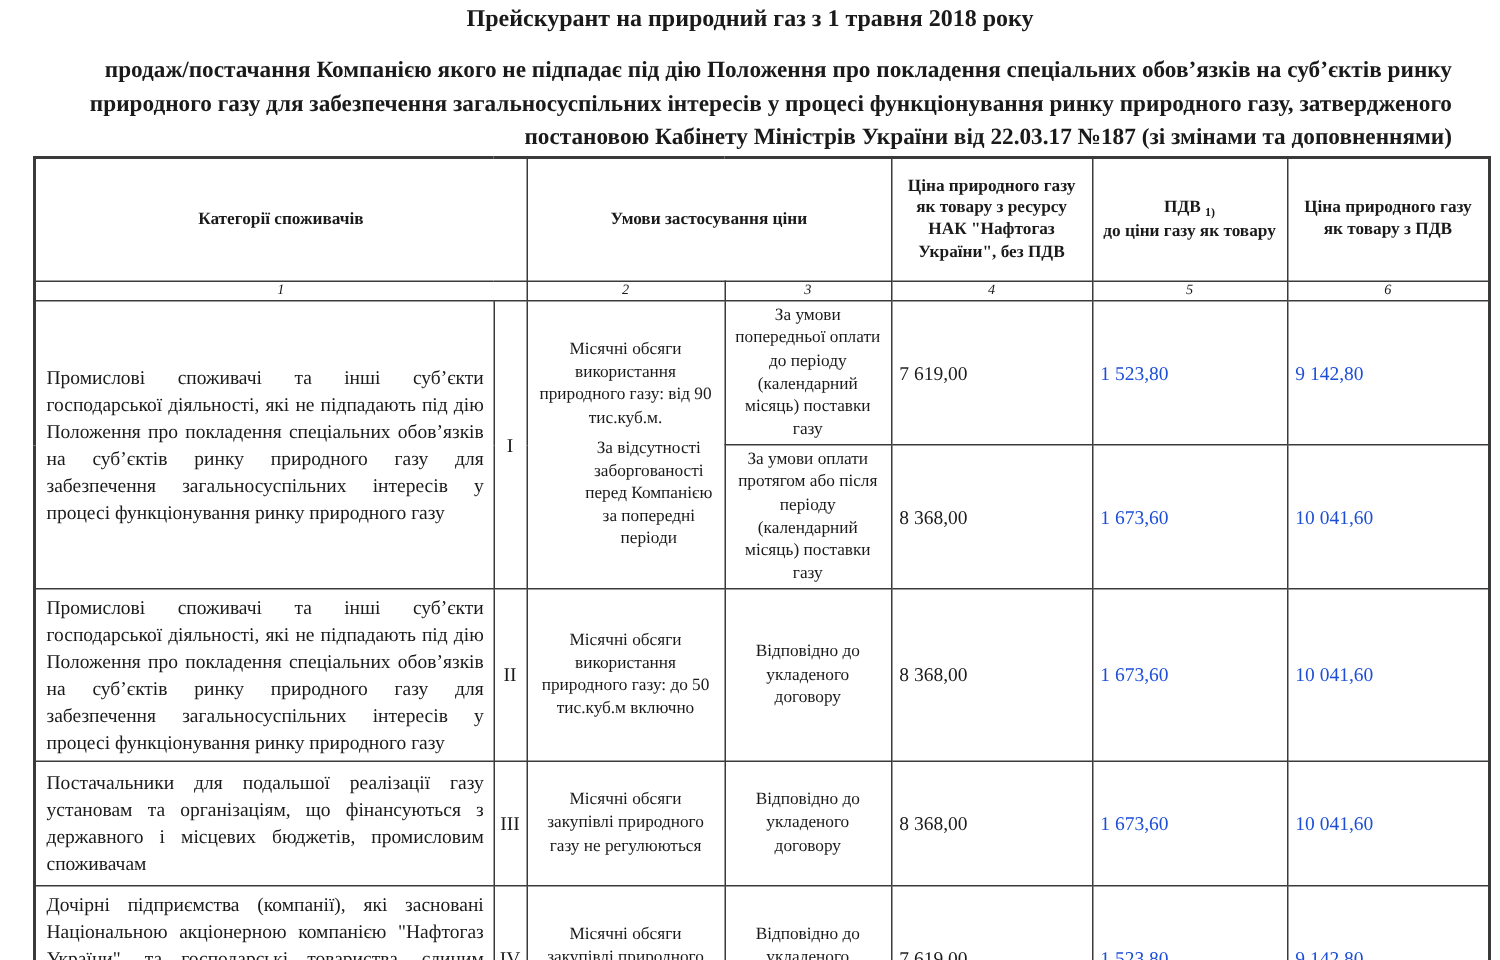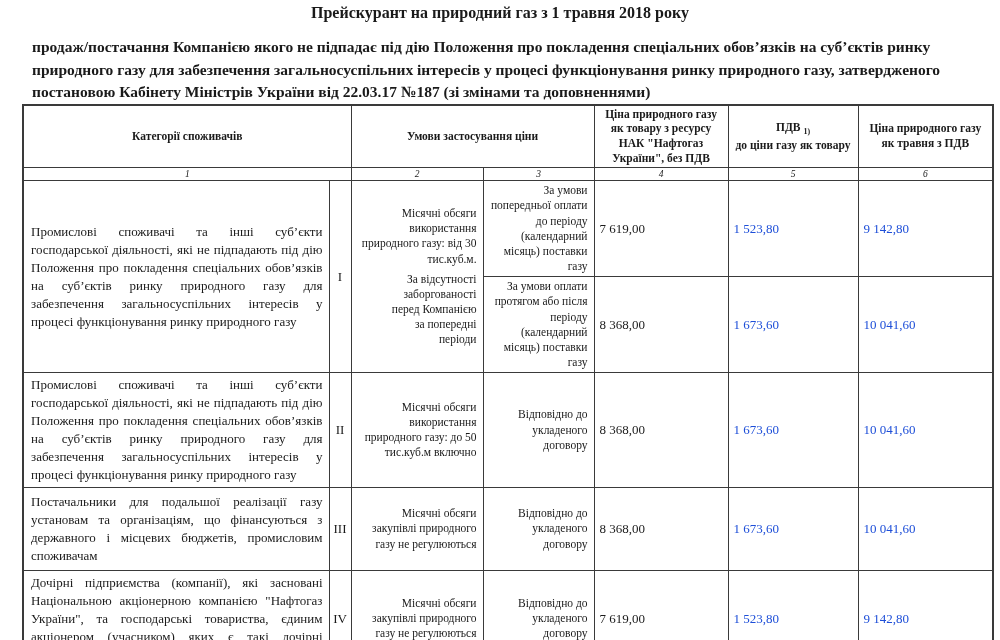--- a/index.html
+++ b/index.html
@@ -15,41 +15,41 @@
   .page { width: 1000px; height: 492px; position: relative; }
 
   .title {
     padding-top: 4px;
     text-align: center;
     font-size: 16px;
     font-weight: bold;
   }
   .subtitle {
     margin: 14px 32px 0 32px;
-    text-align: left;
+    text-align: right;
     font-size: 15.5px;
     font-weight: bold;
     line-height: 22.5px;
   }
   .unit-note {
     margin: 7px 0 7px 25px;
     font-size: 12px;
     font-weight: bold;
   }
 
   table.price-table {
     border-collapse: collapse;
     table-layout: fixed;
     margin-left: 22px;
     width: 968px;
     border: 2px solid #3a3a3a;
   }
   .price-table th, .price-table td {
     border: 1.7px solid #3a3a3a;
-    padding: 1px 5px;
+    padding: 11px 5px;
     vertical-align: middle;
     overflow: hidden;
   }
   .price-table th {
     font-size: 11.5px;
     font-weight: bold;
     text-align: center;
     line-height: 1.3;
   }
   th sub { font-size: 8px; vertical-align: sub; }
@@ -75,21 +75,21 @@
     line-height: 1.38;
     padding: 3px 6px 3px 7px;
   }
   td.roman {
     font-size: 13px;
     text-align: center;
     padding: 1px 1px;
   }
   td.cond {
     font-size: 11.5px;
-    text-align: right;
+    text-align: center;
     line-height: 1.32;
     padding: 2px 6px;
   }
   td.cond .cond-part2 { margin-top: 5px; margin-left: 31px; }
   td.price {
     font-size: 13px;
     font-weight: normal;
     text-align: left;
   }
   td.price.purple { color: #1d4ed8; }
@@ -117,37 +117,37 @@
 
     <tbody>
         <tr class="row-header">
       <th colspan="2">Категорії споживачів</th>
       <th colspan="2">Умови застосування ціни</th>
       <th>Ціна природного газу як товару з ресурсу НАК "Нафтогаз України", без ПДВ</th>
       <th>
         <div><span>ПДВ</span> <sub>1)</sub></div>
         <div>до ціни газу як товару</div>
       </th>
-      <th>Ціна природного газу як травня з ПДВ</th>
+      <th>Ціна природного газу як товару з ПДВ</th>
     </tr>
 
     <tr class="row-nums">
       <td class="colnum" colspan="2">1</td>
       <td class="colnum">2</td>
       <td class="colnum">3</td>
       <td class="colnum">4</td>
       <td class="colnum">5</td>
       <td class="colnum">6</td>
     </tr>
 
     <tr class="row-ia">
       <td class="cat" rowspan="2">Промислові споживачі та інші суб’єкти господарської діяльності, які не підпадають під дію Положення про покладення спеціальних обов’язків на суб’єктів ринку природного газу для забезпечення загальносуспільних інтересів у процесі функціонування ринку природного газу</td>
       <td class="roman" rowspan="2">I</td>
       <td class="cond" rowspan="2">
-        <div>Місячні обсяги використання природного газу: від 30 тис.куб.м.</div>
+        <div>Місячні обсяги використання природного газу: від 90 тис.куб.м.</div>
         <div class="cond-part2">За відсутності заборгованості перед Компанією за попередні періоди</div>
       </td>
       <td class="cond">За умови попередньої оплати до періоду (календарний місяць) поставки газу</td>
       <td class="price">7 619,00</td>
       <td class="price purple">1 523,80</td>
       <td class="price purple">9 142,80</td>
     </tr>
 
     <tr class="row-ib">
       <td class="cond">За умови оплати протягом або після періоду (календарний місяць) поставки газу</td>

